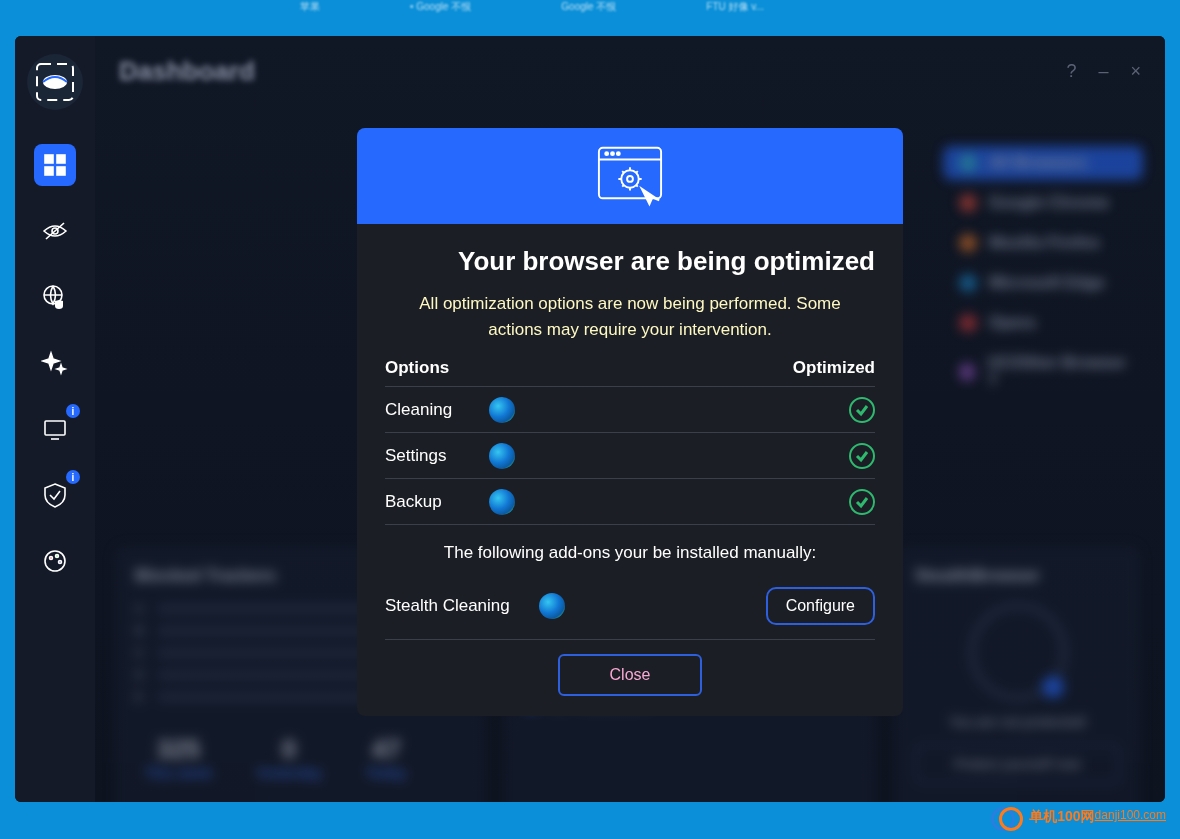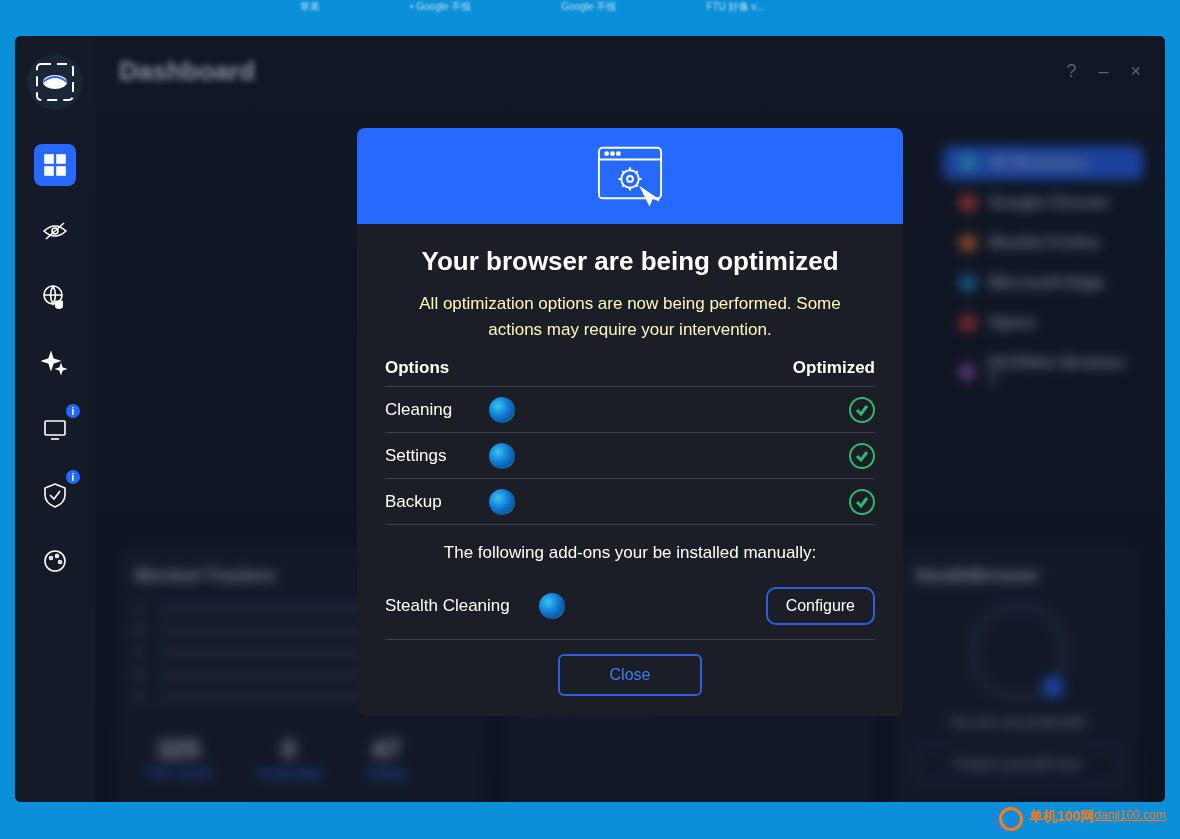--- a/index.html
+++ b/index.html
@@ -123,21 +123,21 @@
   pointer-events: auto;
   color: #fff;
 }
 .modal-hero {
   background: #2669ff;
   height: 96px;
   display: flex; align-items: center; justify-content: center;
 }
 .modal-hero svg { width: 78px; height: 68px; stroke: #fff; fill: none; stroke-width: 2; }
 .modal-body { padding: 22px 28px 20px; }
-.modal-title { font-size: 26px; font-weight: 800; text-align: center; margin-bottom: 14px; }
+.modal-title { font-size: 26px; font-weight: 800; text-align: right; margin-bottom: 14px; }
 .modal-sub { font-size: 17px; text-align: center; color: #fef9c3; line-height: 1.5; margin-bottom: 16px; padding: 0 8px; }
 .opt-header {
   display: flex; justify-content: space-between;
   font-size: 17px; font-weight: 600;
   border-bottom: 1px solid #3a3f4a; padding-bottom: 8px; gap: 45px;
 }
 .opt-row {
   display: flex; align-items: center;
   height: 46px;
   border-bottom: 1px solid #3a3f4a;
@@ -161,21 +161,21 @@
 }
 .addon-row .name { width: 154px; font-size: 17px; }
 .addon-row .cfg {
   margin-left: auto; border: 2px solid #2d5fde; border-radius: 10px;
   padding: 8px 18px; font-size: 16px; color: #fff; background: transparent;
   cursor: pointer;
 }
 .modal-footer { display: flex; justify-content: center; padding: 14px 0 0; }
 .close-btn {
   border: 2px solid #2d5fde; border-radius: 6px;
-  background: transparent; color: #3b82f6;
+  background: transparent; color: #f9a8d4;
   padding: 10px 50px; font-size: 16px; cursor: pointer;
 }
 .watermark {
   position: absolute; right: 14px; bottom: 6px;
   display: flex; align-items: center; gap: 6px;
 }
 .watermark .wicon {
   width: 32px; height: 32px; position: relative;
 }
 .watermark .wicon::before {

